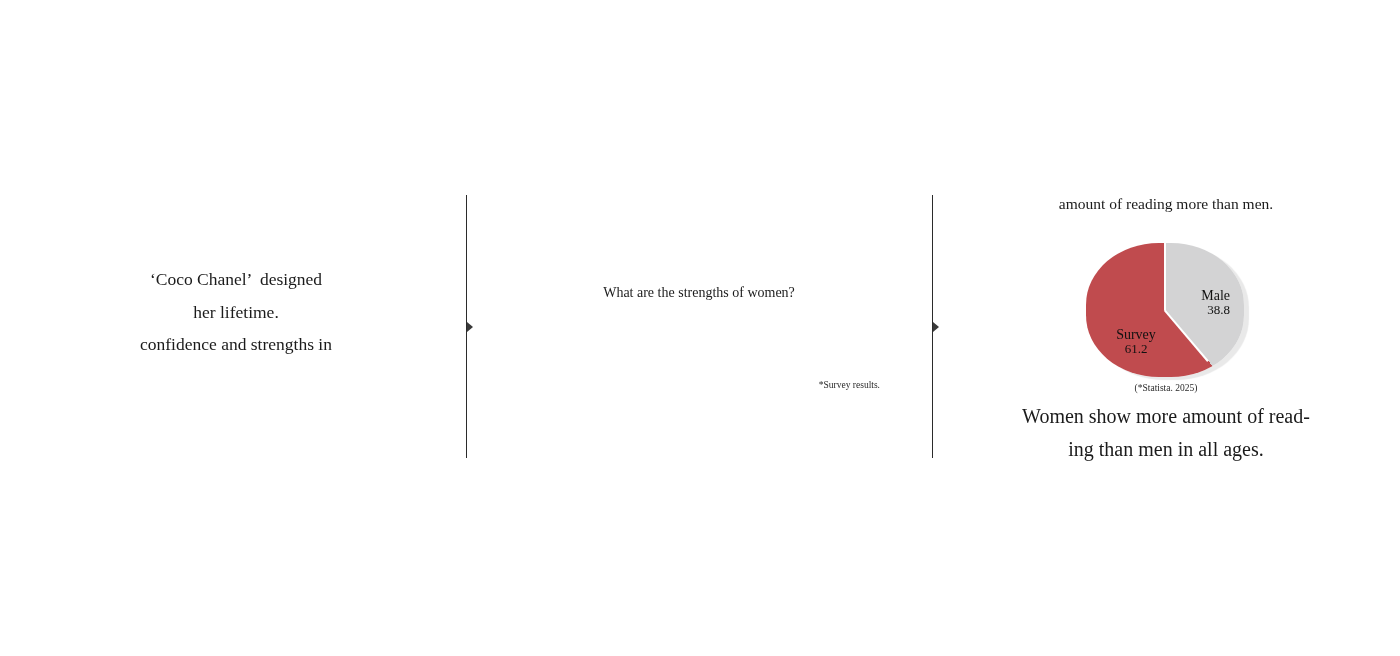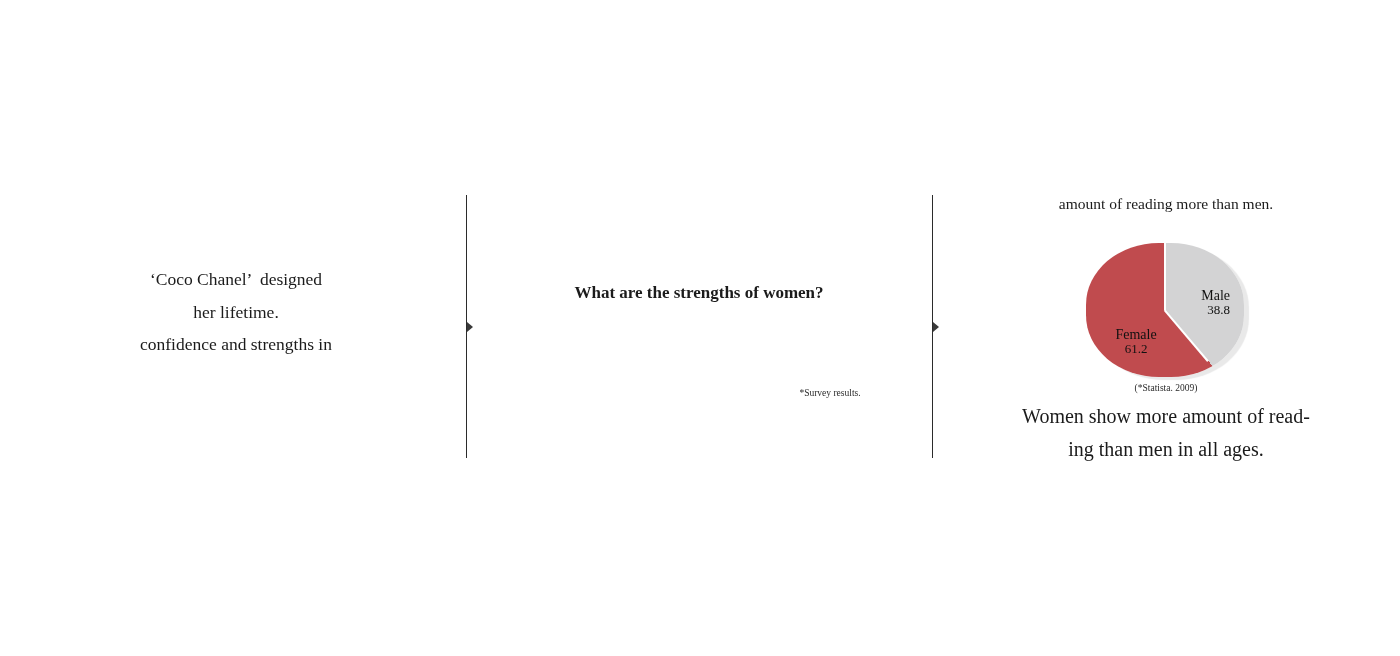--- a/index.html
+++ b/index.html
@@ -25,22 +25,22 @@
   .flow-arrow {
     width: 0; height: 0; top: 322px;
     border-left: 6px solid #3a3a3a;
     border-top: 5px solid transparent;
     border-bottom: 5px solid transparent;
   }
   .arrow-1 { left: 467px; }
   .arrow-2 { left: 933px; }
 
   
-  .middle-text { left: 499px; top: 277px; width: 400px; font-size: 17px; line-height: 31.5px; font-weight: bold; }
-  .survey-note { left: 780px; top: 388px; width: 100px; text-align: center; font-size: 9.5px; color: #2a2a2a; }
+  .middle-text { left: 499px; top: 277px; width: 400px; font-size: 14px; line-height: 31.5px; }
+  .survey-note { left: 780px; top: 380px; width: 100px; text-align: right; font-size: 9.5px; color: #2a2a2a; }
 
   
   .right-intro { left: 1016px; top: 193px; width: 300px; font-size: 15.5px; line-height: 22px; }
   .pie {
     left: 1086px; top: 243px; width: 158px; height: 134px;
     border-radius: 46%;
     box-shadow: 5px 3px 1px #e9e9e9;
   }
   .pie-sep {
     position: absolute;
@@ -82,23 +82,23 @@
 </div>
 
 <div class="abs pie" style="background: conic-gradient(rgb(211, 211, 212) 0deg, rgb(211, 211, 212) 139.68deg, rgb(192, 75, 78) 139.68deg, rgb(192, 75, 78) 360deg);">
   <div class="pie-sep"></div>
   <div class="pie-sep" style="transform: rotate(139.68deg);"></div>
   <div class="pie-label label-male">
     <div class="name">Male</div>
     <div class="value">38.8</div>
   </div>
   <div class="pie-label label-female">
-    <div class="name">Female</div>
+    <div class="name">Survey</div>
     <div class="value">61.2</div>
   </div>
 </div>
 
-<div class="abs chart-caption center">(*Statista. 2009)</div>
+<div class="abs chart-caption center">(*Statista. 2025)</div>
 
 <div class="abs right-conclusion center">
   <div>Women show more amount of read-</div>
   <div>ing than men in all ages.</div>
 </div>
 
 </body></html>

